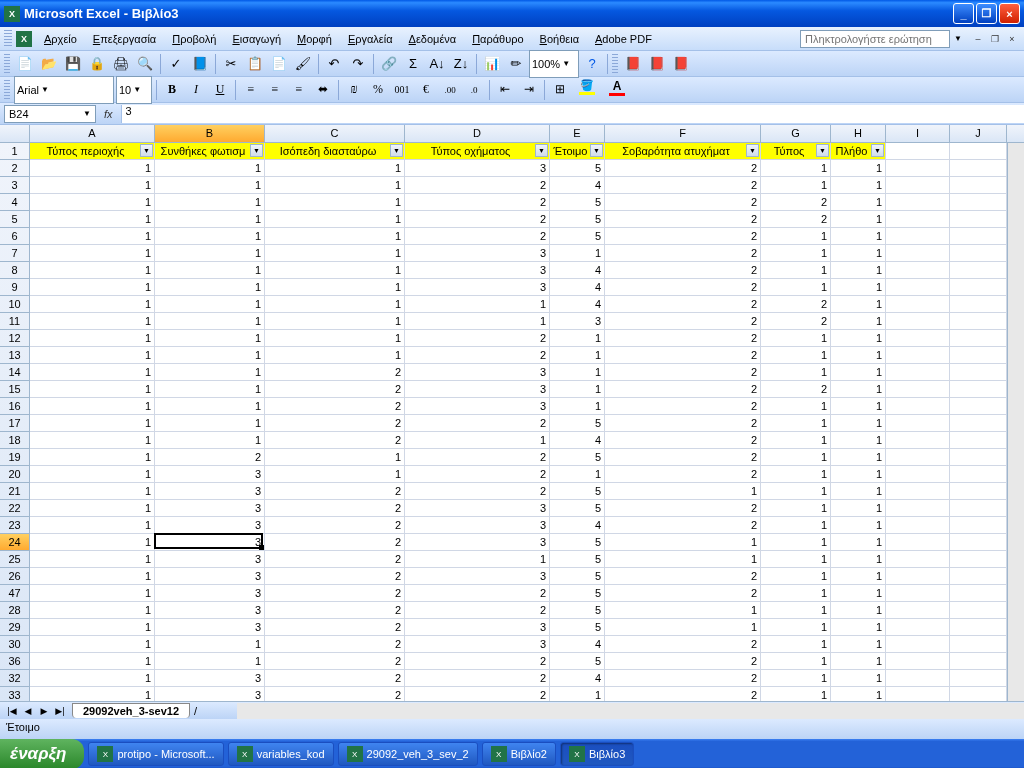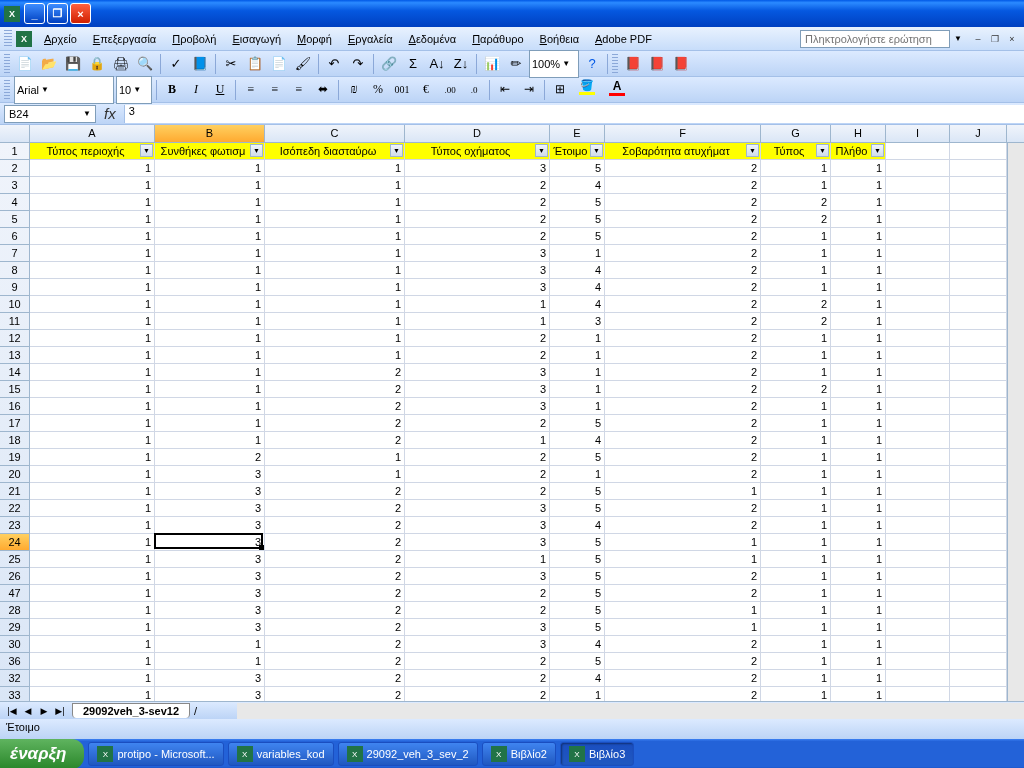--- a/index.html
+++ b/index.html
@@ -30,21 +30,21 @@
 .font-combo { width: 100px; }
 .size-combo { width: 36px; }
 .zoom-combo { width: 50px; }
 .fmtbar { height: 26px; background: linear-gradient(to bottom, #dceaff, #bcd4f6); display: flex; align-items: center; padding: 0 4px; gap: 2px; border-bottom: 1px solid #a4c0e8; }
 .fmt-btn { width: 22px; height: 22px; display: flex; align-items: center; justify-content: center; font-size: 12px; font-family: 'Times New Roman', serif; cursor: default; }
 .color-btn { display: flex; flex-direction: column; align-items: center; width: 28px; height: 22px; }
 .color-btn .bar { width: 16px; height: 3px; }
 .formula-bar { height: 22px; background: linear-gradient(to bottom, #dceaff, #bcd4f6); display: flex; align-items: center; border-bottom: 1px solid #a4c0e8; }
 .name-box { width: 92px; height: 18px; border: 1px solid #7f9db9; background: white; display: flex; align-items: center; padding: 0 4px; margin-left: 4px; font-size: 11px; }
 .name-box .arrow { margin-left: auto; font-size: 8px; }
-.fx-label { padding: 0 8px; font-style: italic; font-size: 15px; color: #333; }
+.fx-label { padding: 0 8px; font-style: italic; font-size: 11px; color: #333; }
 .formula-input { flex: 1; height: 18px; border: none; background: white; font-size: 11px; padding: 0 4px; border-left: 1px solid #a4c0e8; }
 .grid-area { height: 576px; display: flex; flex-direction: column; background: white; }
 .col-headers { height: 18px; display: flex; background: linear-gradient(to bottom, #f0f4fb, #dae6f6); border-bottom: 1px solid #9eb6ce; }
 .corner-box { width: 30px; border-right: 1px solid #9eb6ce; background: linear-gradient(to bottom, #f0f4fb, #dae6f6); }
 .col-h { border-right: 1px solid #9eb6ce; text-align: center; font-size: 11px; line-height: 17px; cursor: default; }
 .col-h.active { background: linear-gradient(to bottom, #ffd060, #ffaa30); }
 .grid-body { flex: 1; display: flex; overflow: hidden; }
 .row-headers { width: 30px; background: linear-gradient(to bottom, #f0f4fb, #dae6f6); }
 .row-h { height: 17px; border-bottom: 1px solid #9eb6ce; border-right: 1px solid #9eb6ce; text-align: center; font-size: 11px; line-height: 16px; }
 .row-h.active { background: linear-gradient(to bottom, #ffd060, #ffaa30); }
@@ -68,20 +68,21 @@
 .task-icon { width: 16px; height: 16px; background: #217346; font-size: 8px; color: white; display: flex; align-items: center; justify-content: center; }
 .tray { margin-left: auto; height: 30px; background: linear-gradient(to bottom, #15a6f0, #0d88d0); display: flex; align-items: center; padding: 0 10px; color: white; font-size: 11px; gap: 6px; }
 .tray-icon { font-size: 12px; }
 .vscroll { width: 17px; background: #e8e8e8; border-left: 1px solid #9eb6ce; }
 </style>
 </head>
 <body>
 
 <div class="titlebar">
   <span class="titlebar-icon">X</span>
+  <span class="titlebar-text">Microsoft Excel - Βιβλίο3</span>
   <div class="win-btns">
     <div class="win-btn min">_</div>
     <div class="win-btn max">❐</div>
     <div class="win-btn close">×</div>
   </div>
 </div>
 
 <div class="menubar">
   <div class="menu-grip"></div>
   <span class="menu-x">X</span>

